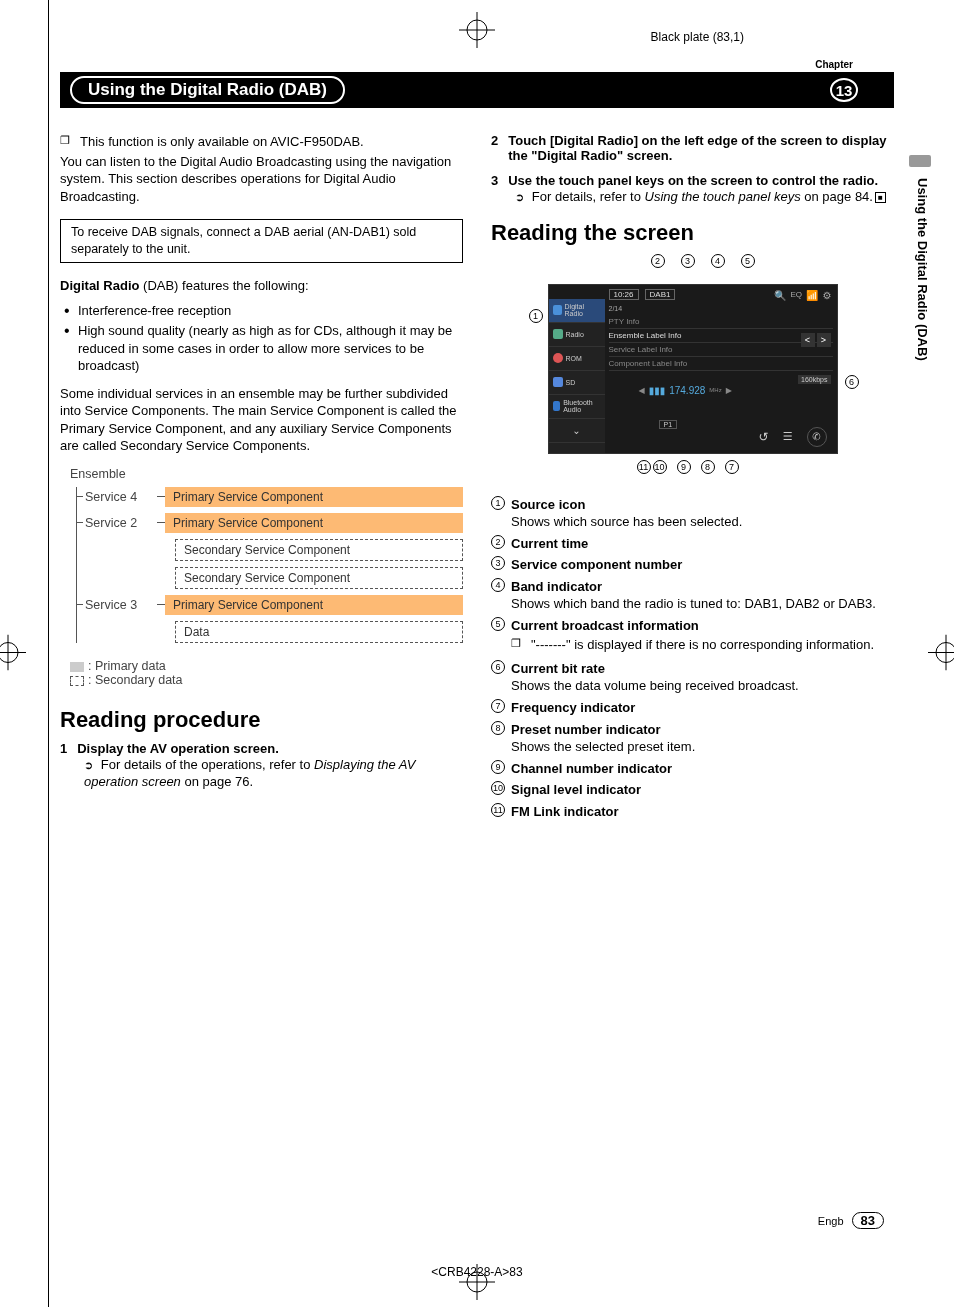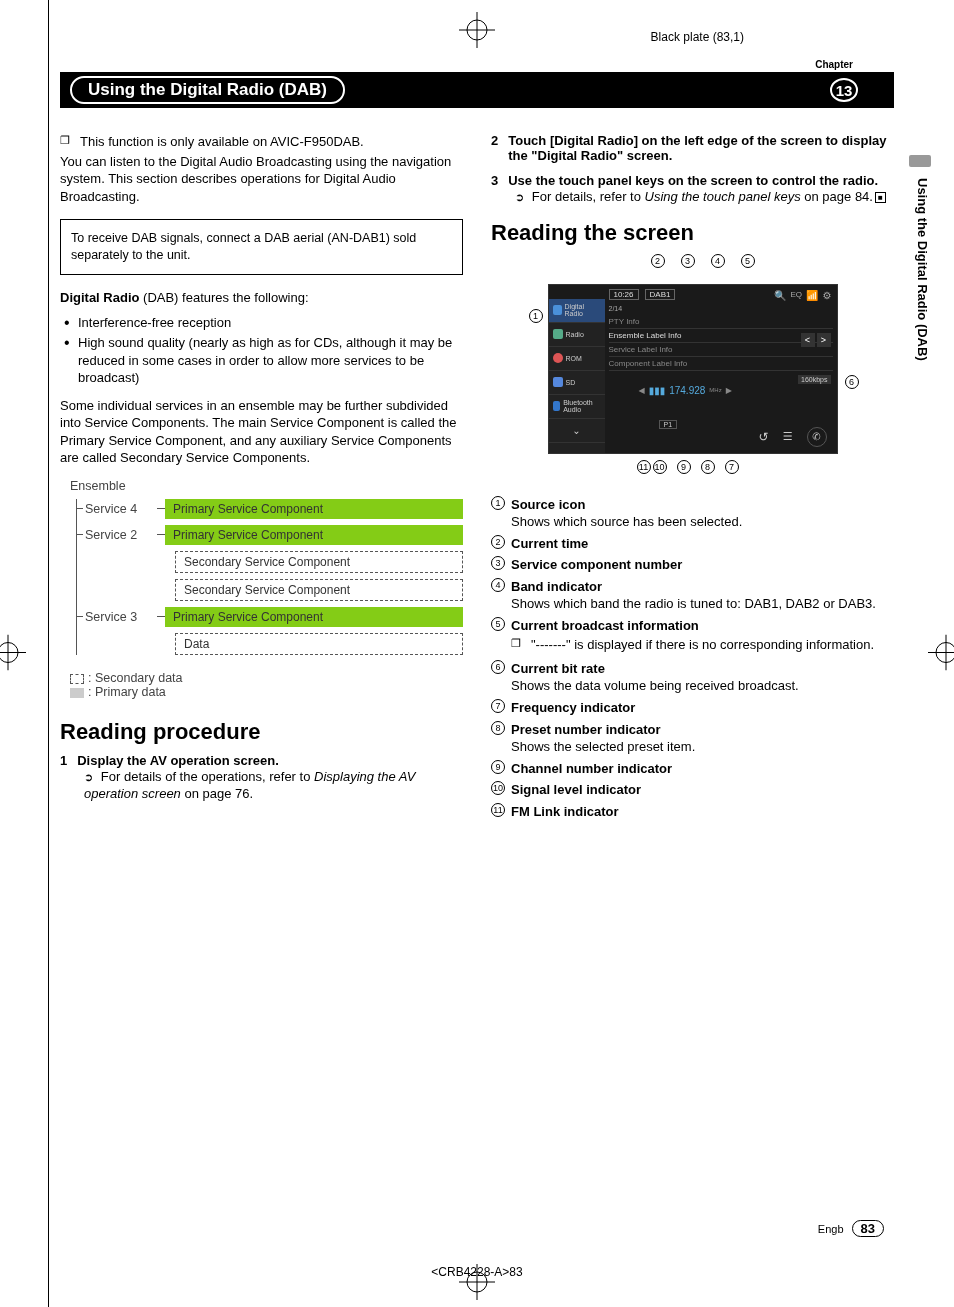--- a/index.html
+++ b/index.html
@@ -101,38 +101,38 @@
   .col {
     flex: 1;
     min-width: 0;
   }
   .note-list { list-style: none; padding-left: 20px; }
   .note-list li::before { content: "❐"; position: absolute; margin-left: -20px; font-size: 11px; }
   .note-list li { position: relative; margin-bottom: 2px; line-height: 1.35; }
   p { line-height: 1.35; margin-bottom: 8px; }
   .boxed-note {
     border: 1px solid #000;
-    padding: 10px 10px;
+    padding: 4px 10px;
     margin: 14px 0;
     font-size: 12.5px;
     line-height: 1.35;
   }
   .bullet-list { list-style: none; padding-left: 18px; margin-bottom: 10px; }
   .bullet-list li::before { content: "•"; position: absolute; margin-left: -14px; font-size: 16px; line-height: 1; top: 1px; }
   .bullet-list li { position: relative; line-height: 1.35; margin-bottom: 2px; }
   .tree-diagram {
     margin: 12px 0 16px 10px;
     font-size: 12.5px;
     color: #444;
   }
   .tree-diagram .ensemble-label { margin-bottom: 6px; }
   .tree-row { display: flex; align-items: center; margin-bottom: 6px; }
   .tree-service { width: 72px; }
   .component-box {
-    background: #84cc16;
+    background: #fdba74;
     padding: 3px 8px;
     font-size: 12px;
     color: #333;
     flex: 1;
   }
   .component-box.secondary {
     background: #fff;
     border: 1px dashed #555;
   }
   .tree-sub { margin-left: 90px; }
@@ -195,21 +195,21 @@
   .callout-row span { position: absolute; transform: translateX(-50%); }
   .circ-num { display: inline-block; border: 1px solid #000; border-radius: 50%; width: 14px; height: 14px; font-size: 9px; line-height: 12px; text-align: center; vertical-align: middle;}
   .defs { margin-top: 14px; }
   .def-item { display: flex; gap: 6px; margin-bottom: 4px; line-height: 1.35; }
   .def-num { flex-shrink: 0; }
   .def-body { flex: 1; }
   .def-body .def-title { font-weight: bold; }
   .def-body ul { margin-top: 2px; }
   .footer {
     position: absolute;
-    bottom: 70px;
+    bottom: 78px;
     right: 70px;
     display: flex;
     align-items: center;
     gap: 8px;
     font-size: 11px;
   }
   .page-num-oval {
     border: 1.5px solid #000;
     border-radius: 12px;
     padding: 0 8px;
@@ -307,22 +307,22 @@
             <span style="border-top:1px solid #555; width:8px;"></span>
             <span class="component-box">Primary Service Component</span>
           </div>
           <div class="tree-row tree-sub">
             <span class="component-box secondary">Data</span>
           </div>
         </div>
       </div>
 
       <div class="legend">
+        <div><span class="legend-swatch primary"></span><span>: Primary data</span></div>
         <div><span class="legend-swatch secondary"></span><span>: Secondary data</span></div>
-        <div><span class="legend-swatch primary"></span><span>: Primary data</span></div>
       </div>
 
       <h2 class="section-h">Reading procedure</h2>
       <div class="step">
         <div class="step-head">
           <span class="step-num">1</span>
           <span>Display the AV operation screen.</span>
         </div>
         <div class="step-detail ref-arrow">
           <span>For details of the operations, refer to </span><em>Displaying the AV operation screen</em><span> on page 76.</span>

